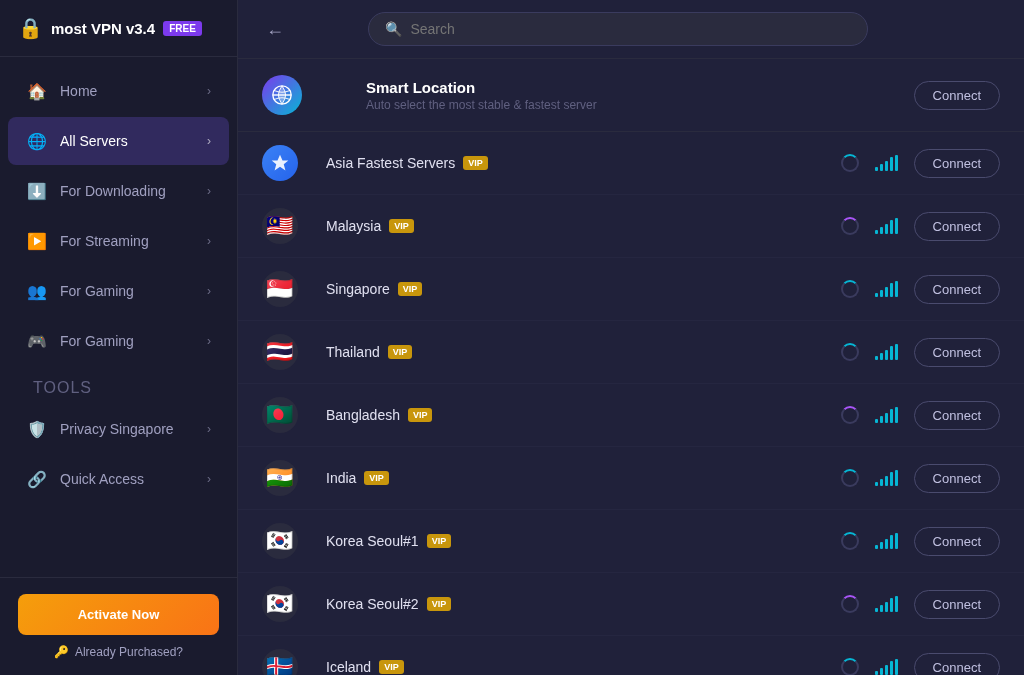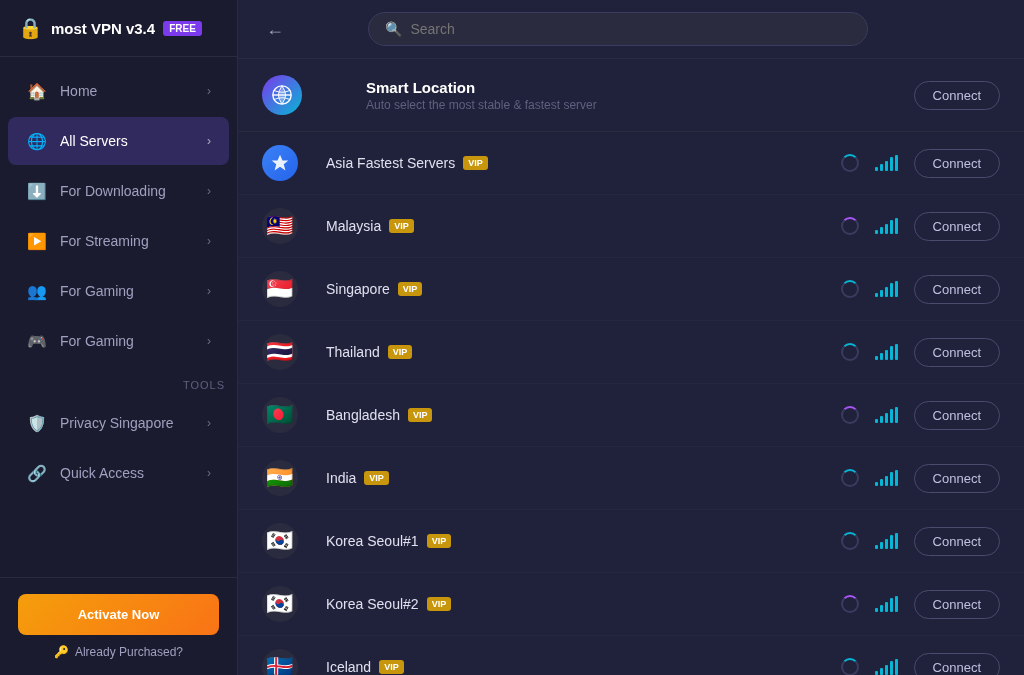--- a/index.html
+++ b/index.html
@@ -84,26 +84,25 @@
     .sidebar-icon {
       width: 22px;
       height: 22px;
       display: flex;
       align-items: center;
       justify-content: center;
       font-size: 16px;
     }
 
     .tools-label {
-      padding: 12px 12px 6px;
-      font-size: 11px;
+      padding: 12px 33px 6px;
+      font-size: 16px;
       color: #606080;
       text-transform: uppercase;
       letter-spacing: 1px;
-      text-align: right;
     }
 
     .sidebar-bottom {
       padding: 16px 18px;
       border-top: 1px solid #2a2b3e;
     }
 
     .activate-btn {
       width: 100%;
       background: linear-gradient(135deg, #f59e0b, #f97316);

